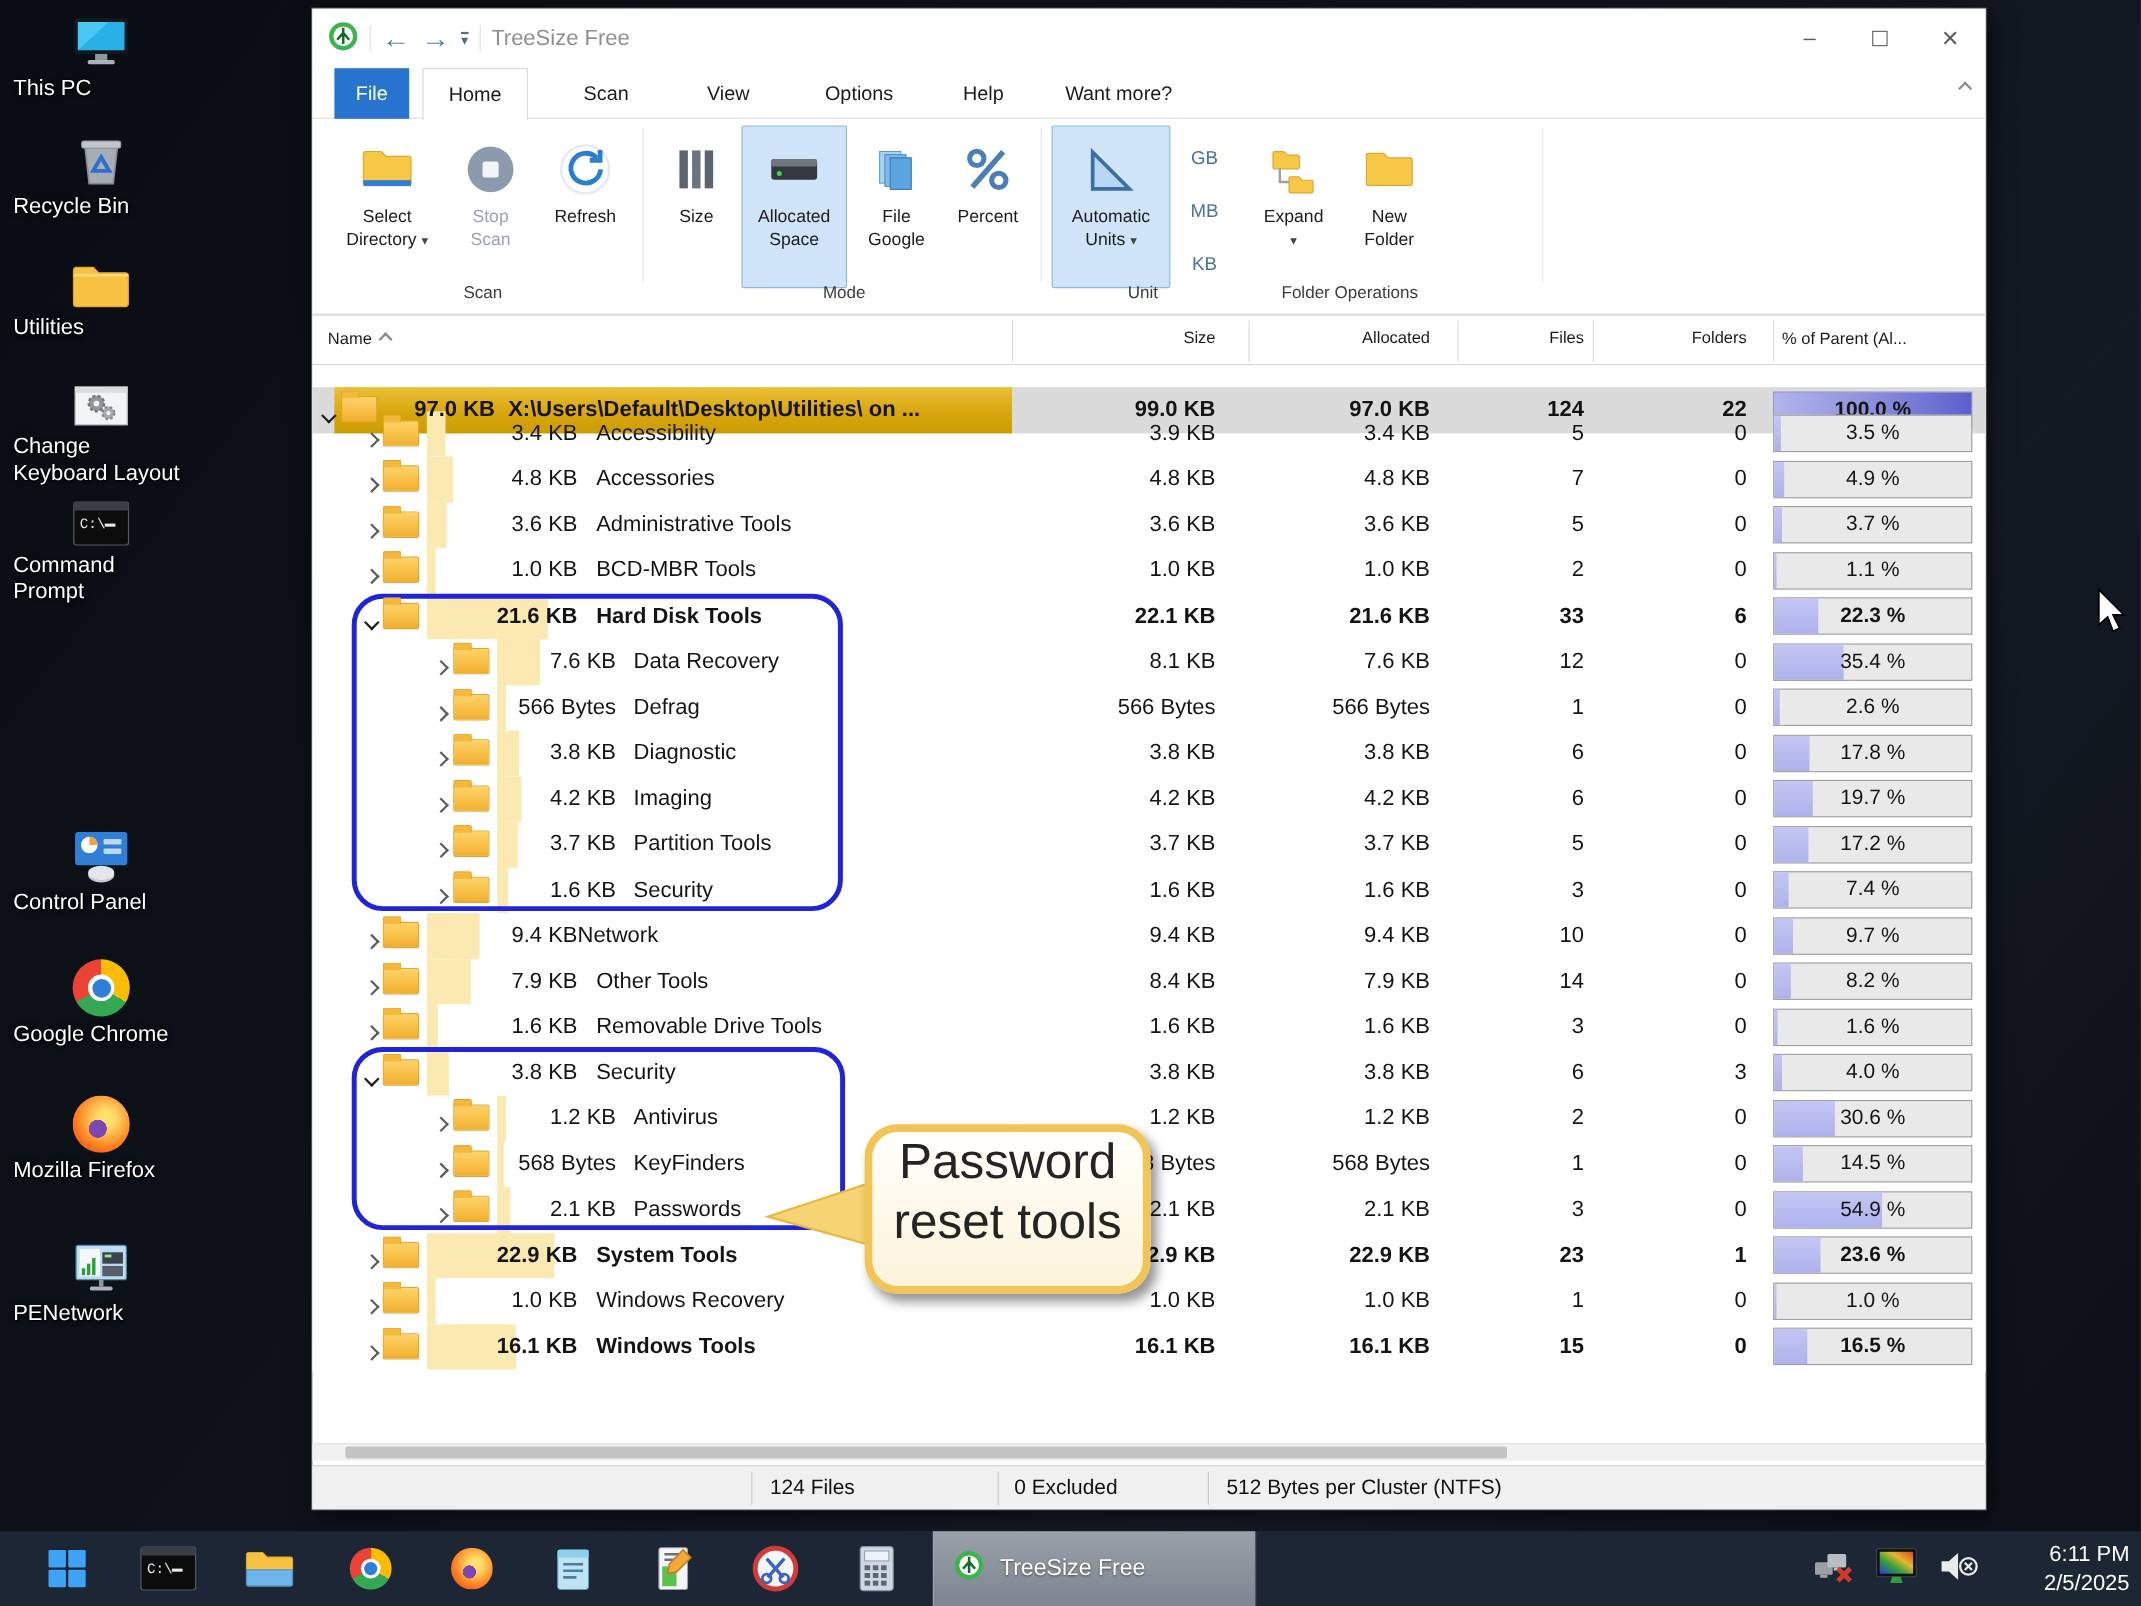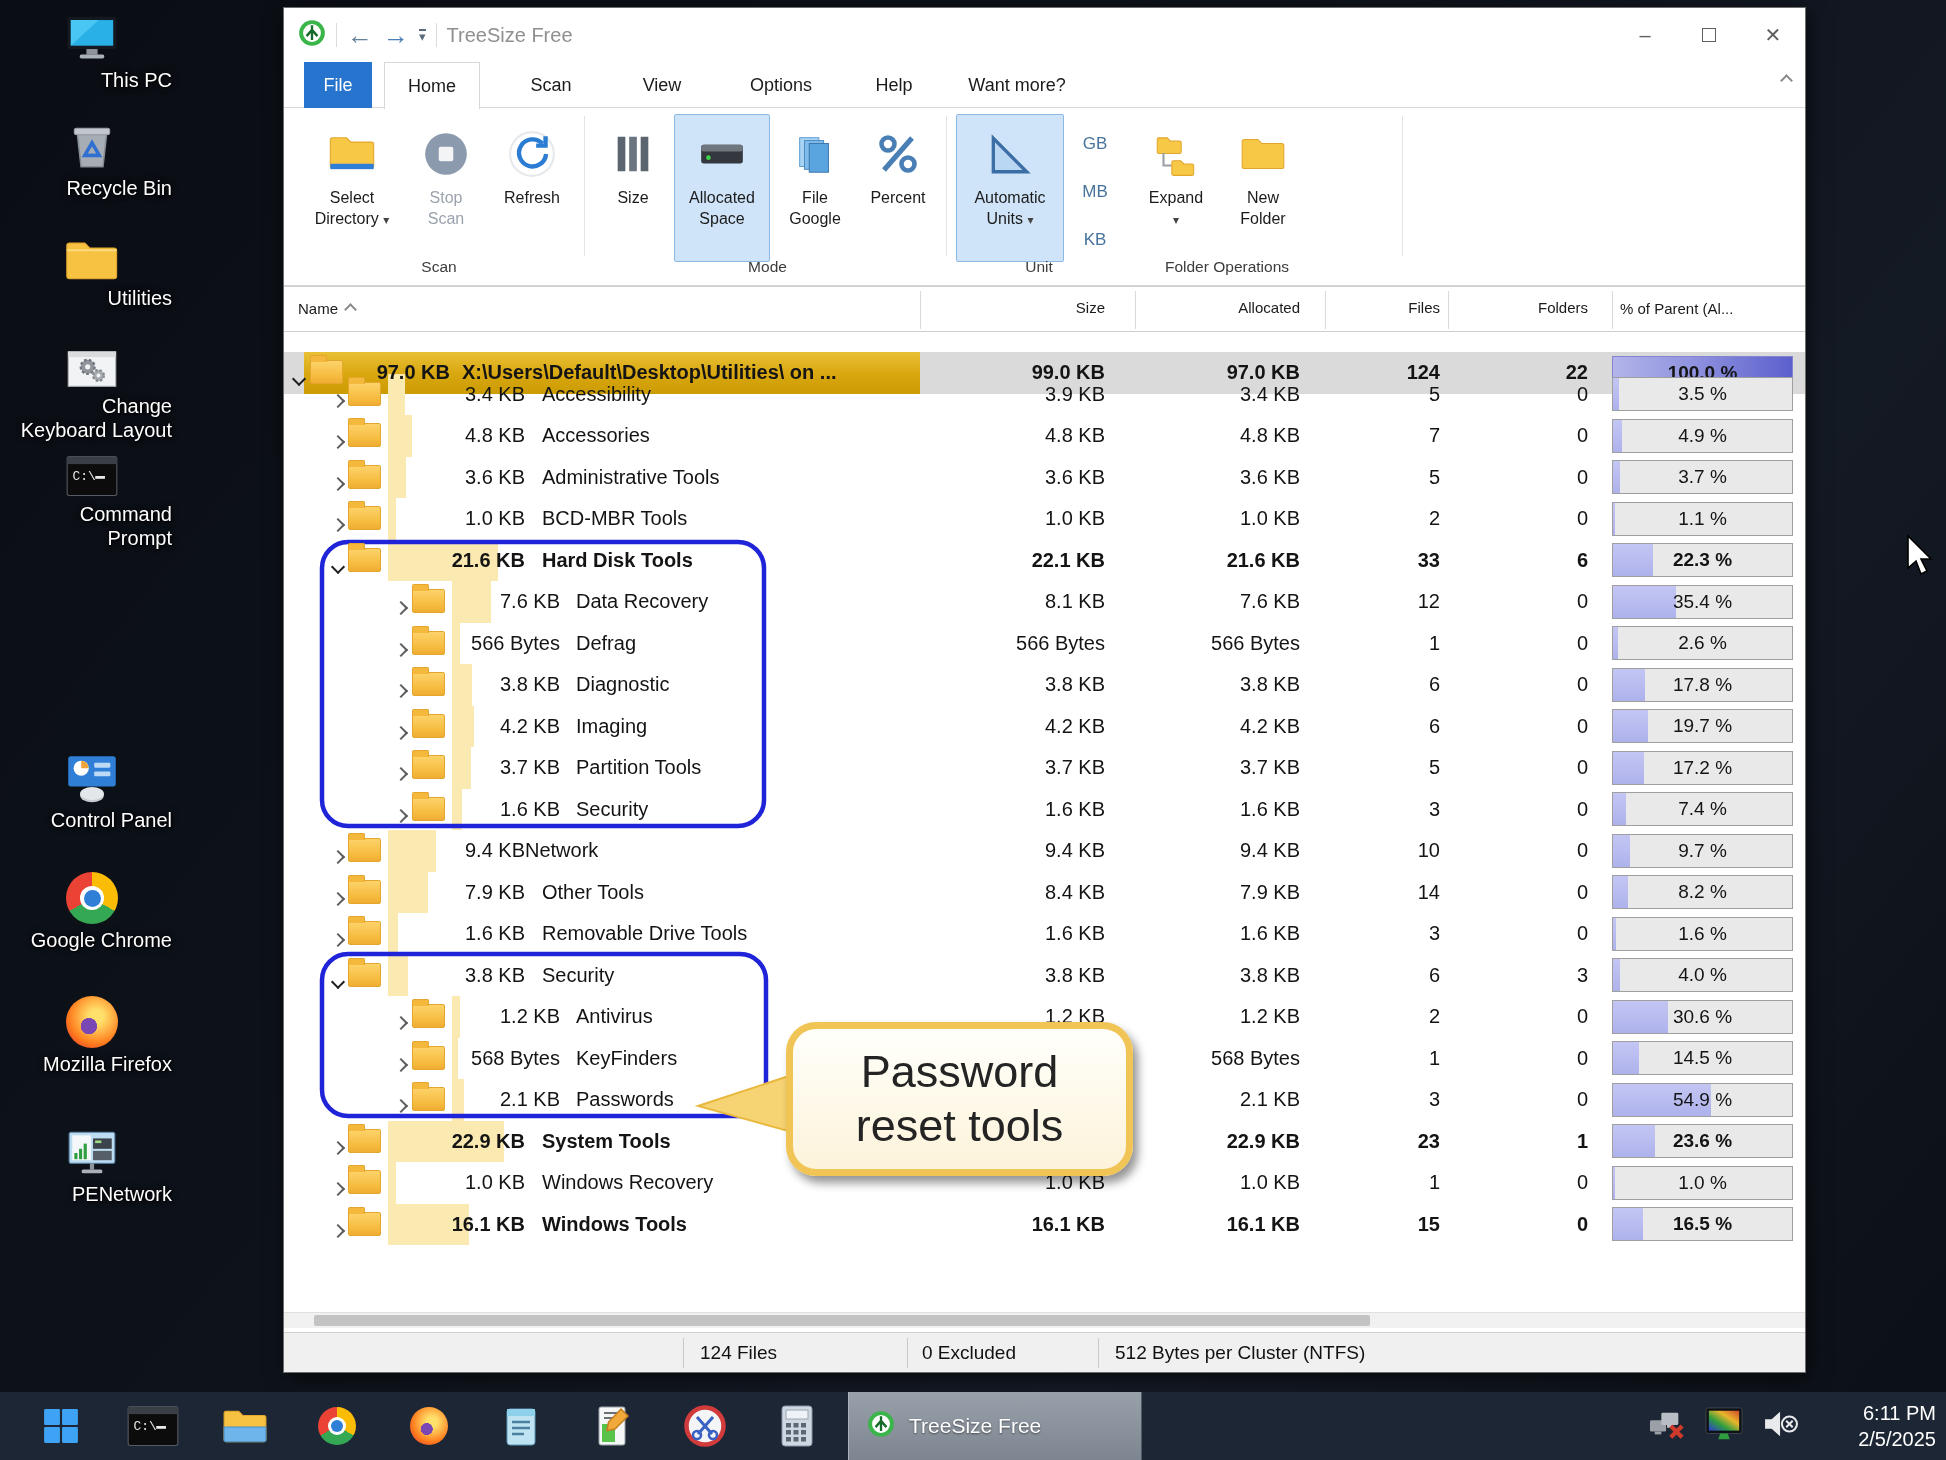--- a/index.html
+++ b/index.html
@@ -1,21 +1,21 @@
 <!DOCTYPE html>
 <html><head>
 <meta charset="utf-8">
 <style>
   html,body{margin:0;padding:0;background:#000;}
   *{box-sizing:border-box;}
   .stage{position:relative;width:1946px;height:1460px;overflow:hidden;
     background:linear-gradient(128deg,#0a0d13 0%,#0e131b 45%,#141a24 70%,#0b0f16 100%);
     font-family:"Liberation Sans",sans-serif;-webkit-font-smoothing:antialiased;}
   
-  .dicon{position:absolute;left:12px;width:160px;text-align:right;cursor:default;}
+  .dicon{position:absolute;left:12px;width:160px;text-align:left;cursor:default;}
   .dicon .dgfx{height:56px;display:flex;align-items:flex-end;justify-content:center;}
   .dicon .dlabel{margin-top:4px;font-size:20px;color:#fff;line-height:24px;
     text-shadow:1px 1px 2px #000,0 0 6px rgba(0,0,0,.9);}
   .fold{position:relative;display:inline-block;width:34px;height:25px;border-radius:2px;
     background:linear-gradient(180deg,#fdd36a 0%,#f6bb3f 70%,#eead33 100%);border:1px solid #e5a62e;}
   .fold::before{content:"";position:absolute;top:-6px;left:-1px;width:15px;height:6px;
     background:#f3b83c;border:1px solid #e5a62e;border-bottom:none;border-radius:2px 2px 0 0;}
   
   .win{position:absolute;left:284px;top:8px;width:1521px;height:1364px;background:#fff;
     box-shadow:0 0 0 1px #6d6d6d,3px 5px 18px rgba(0,0,0,.65);}
@@ -85,24 +85,24 @@
   .ptext{position:absolute;left:0;right:0;top:0;text-align:center;line-height:32px;font-size:19px;}
   
   .hscroll{position:absolute;left:0;right:0;top:1304px;height:16px;background:#f1f1f1;border-top:1px solid #e0e0e0;}
   .hthumb{position:absolute;left:30px;width:1056px;top:2px;height:11px;background:#c3c3c3;border-radius:2px;}
   .sbar{position:absolute;left:0;right:0;top:1324px;height:40px;background:#f0f0f0;
     border-top:1px solid #d0d0d0;font-size:19px;color:#111;}
   .sitem{position:absolute;top:0;line-height:40px;white-space:nowrap;}
   .ssep{position:absolute;top:5px;height:30px;width:1px;background:#c9c9c9;}
   
   .annot-svg{position:absolute;left:0;top:0;pointer-events:none;}
-  .callout{position:absolute;left:786px;top:1022px;width:347px;height:154px;border-radius:30px;
+  .callout{position:absolute;left:786px;top:1022px;width:260px;height:154px;border-radius:30px;
     border:7px solid #f0c455;background:linear-gradient(180deg,#fffffb,#fdf3da);
     box-shadow:5px 7px 10px rgba(0,0,0,.42);display:flex;flex-direction:column;
-    align-items:center;justify-content:center;}
+    align-items:center;}
   .callout div{font-size:45px;line-height:54px;color:#242424;}
   
   .taskbar{position:absolute;left:0;top:1392px;right:0;height:68px;background:#1d2634;}
   .tb-icons{position:absolute;left:30px;top:0;height:68px;display:flex;align-items:center;}
   .tbi{width:62px;height:68px;display:flex;align-items:center;justify-content:center;margin-right:30px;}
   .tb-app{position:absolute;left:848px;top:0;height:68px;width:294px;display:flex;align-items:center;gap:14px;
     padding-left:18px;background:linear-gradient(180deg,#98a0aa,#7d8590);border-left:1px solid #aab2bc;border-right:1px solid #525a64;}
   .tb-app span{font-size:21px;color:#fff;text-shadow:0 1px 2px rgba(0,0,0,.5);}
   .tray{position:absolute;right:146px;top:0;height:68px;display:flex;align-items:center;gap:18px;}
   .clock{position:absolute;right:10px;top:8px;width:130px;text-align:right;color:#fff;font-size:20px;line-height:26px;}

